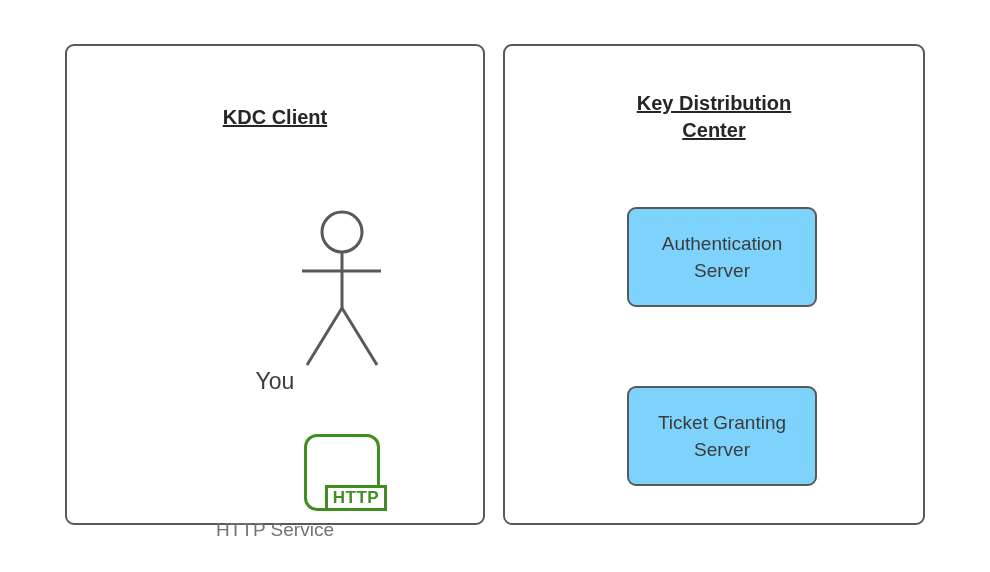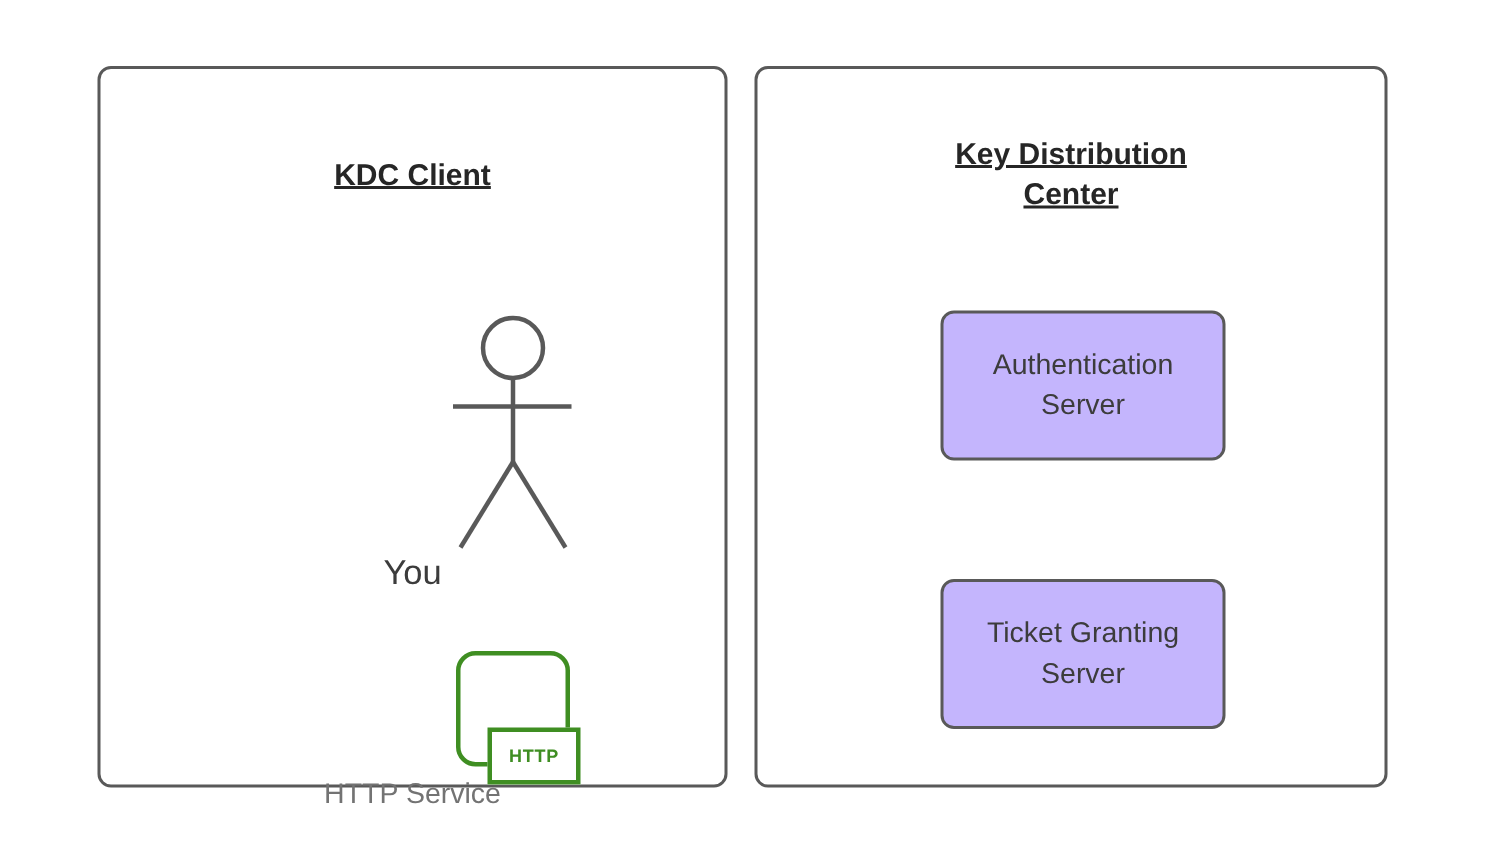--- a/index.html
+++ b/index.html
@@ -82,26 +82,26 @@
     border: 3px solid #3f8e22;
     border-radius: 13px;
     box-sizing: border-box;
     background: #ffffff;
   }
   .http-badge {
     position: absolute;
     left: 86px;
     top: 95px;
     width: 62px;
-    height: 38px;
+    height: 26px;
     border: 3px solid #3f8e22;
     box-sizing: border-box;
     background: #ffffff;
     color: #3f8e22;
-    font-size: 12px;
+    font-size: 17px;
     font-weight: bold;
     display: flex;
     align-items: center;
     justify-content: center;
     letter-spacing: 0.5px;
     text-align: right;
   }
   .service-label {
     position: absolute;
     left: 50%;
@@ -113,21 +113,21 @@
   }
 
   .node {
     position: absolute;
     left: 122px;
     width: 190px;
     height: 100px;
     border: 2px solid #595959;
     border-radius: 9px;
     box-sizing: border-box;
-    background: #c4b5fd;
+    background: #7dd3fc;
     display: flex;
     align-items: center;
     justify-content: center;
   }
   .node-auth { top: 161px; }
   .node-tgs  { top: 340px; }
   .node-label {
     width: 155px;
     text-align: center;
     font-size: 19px;

